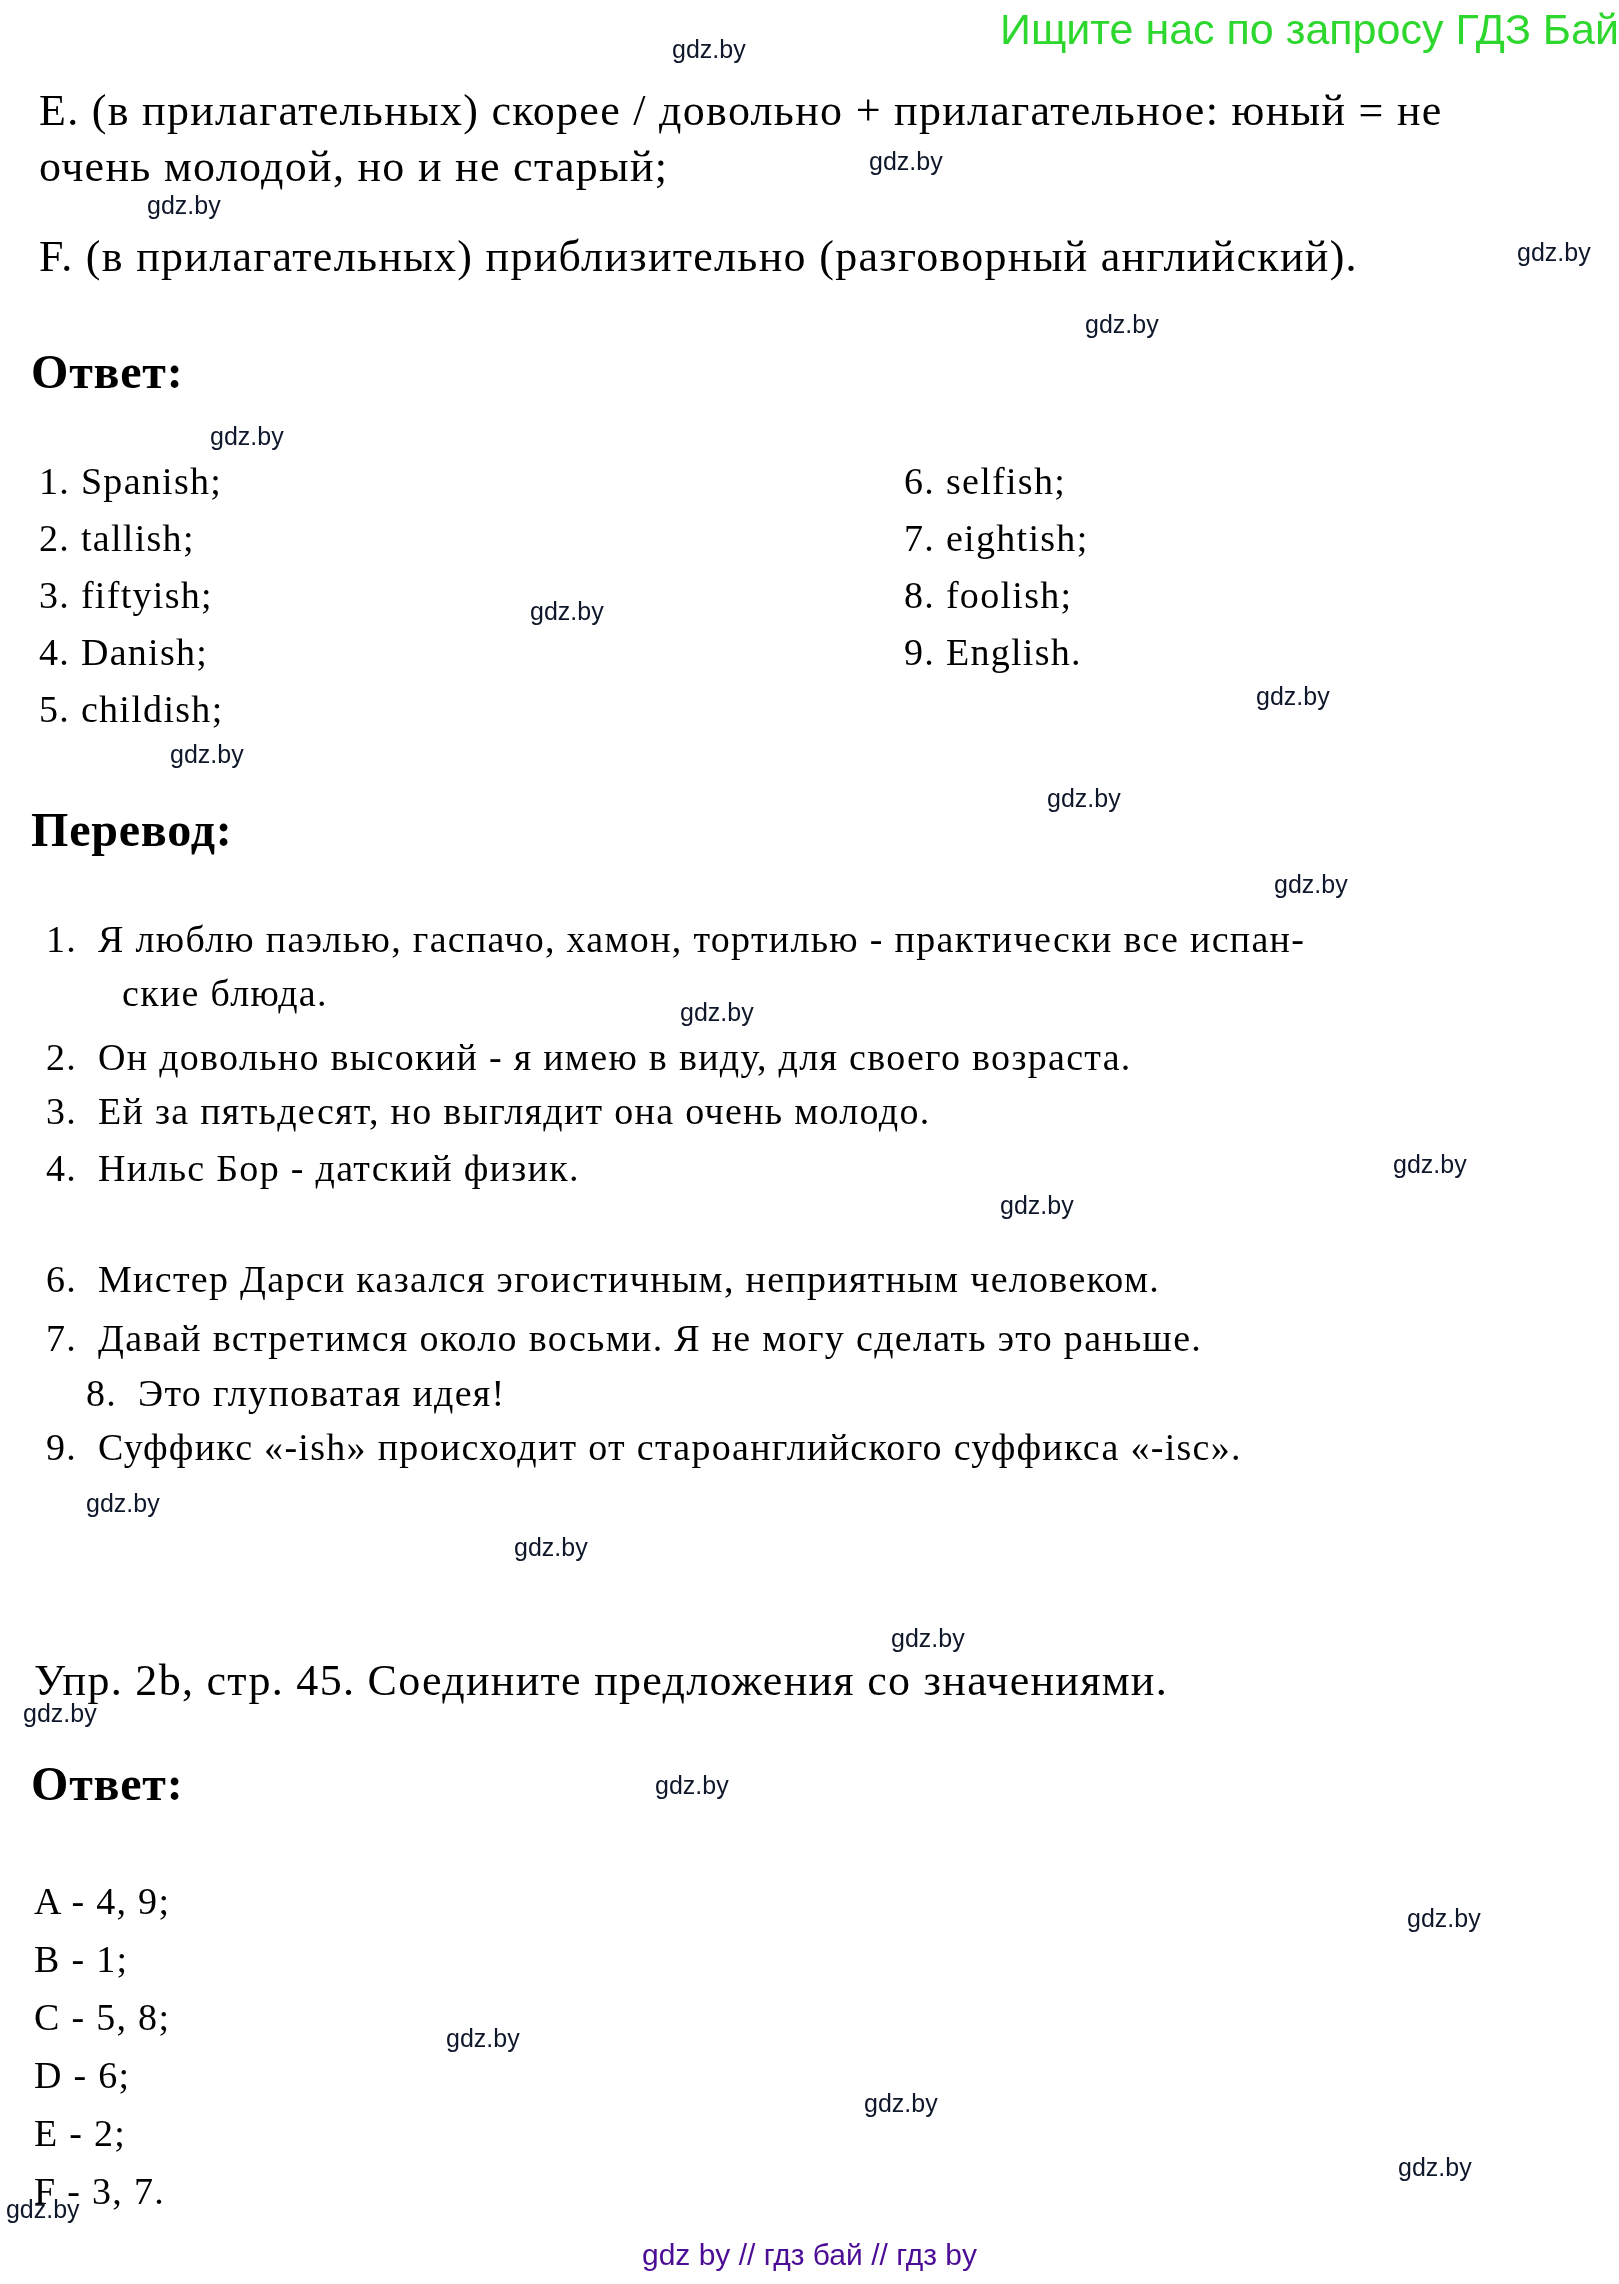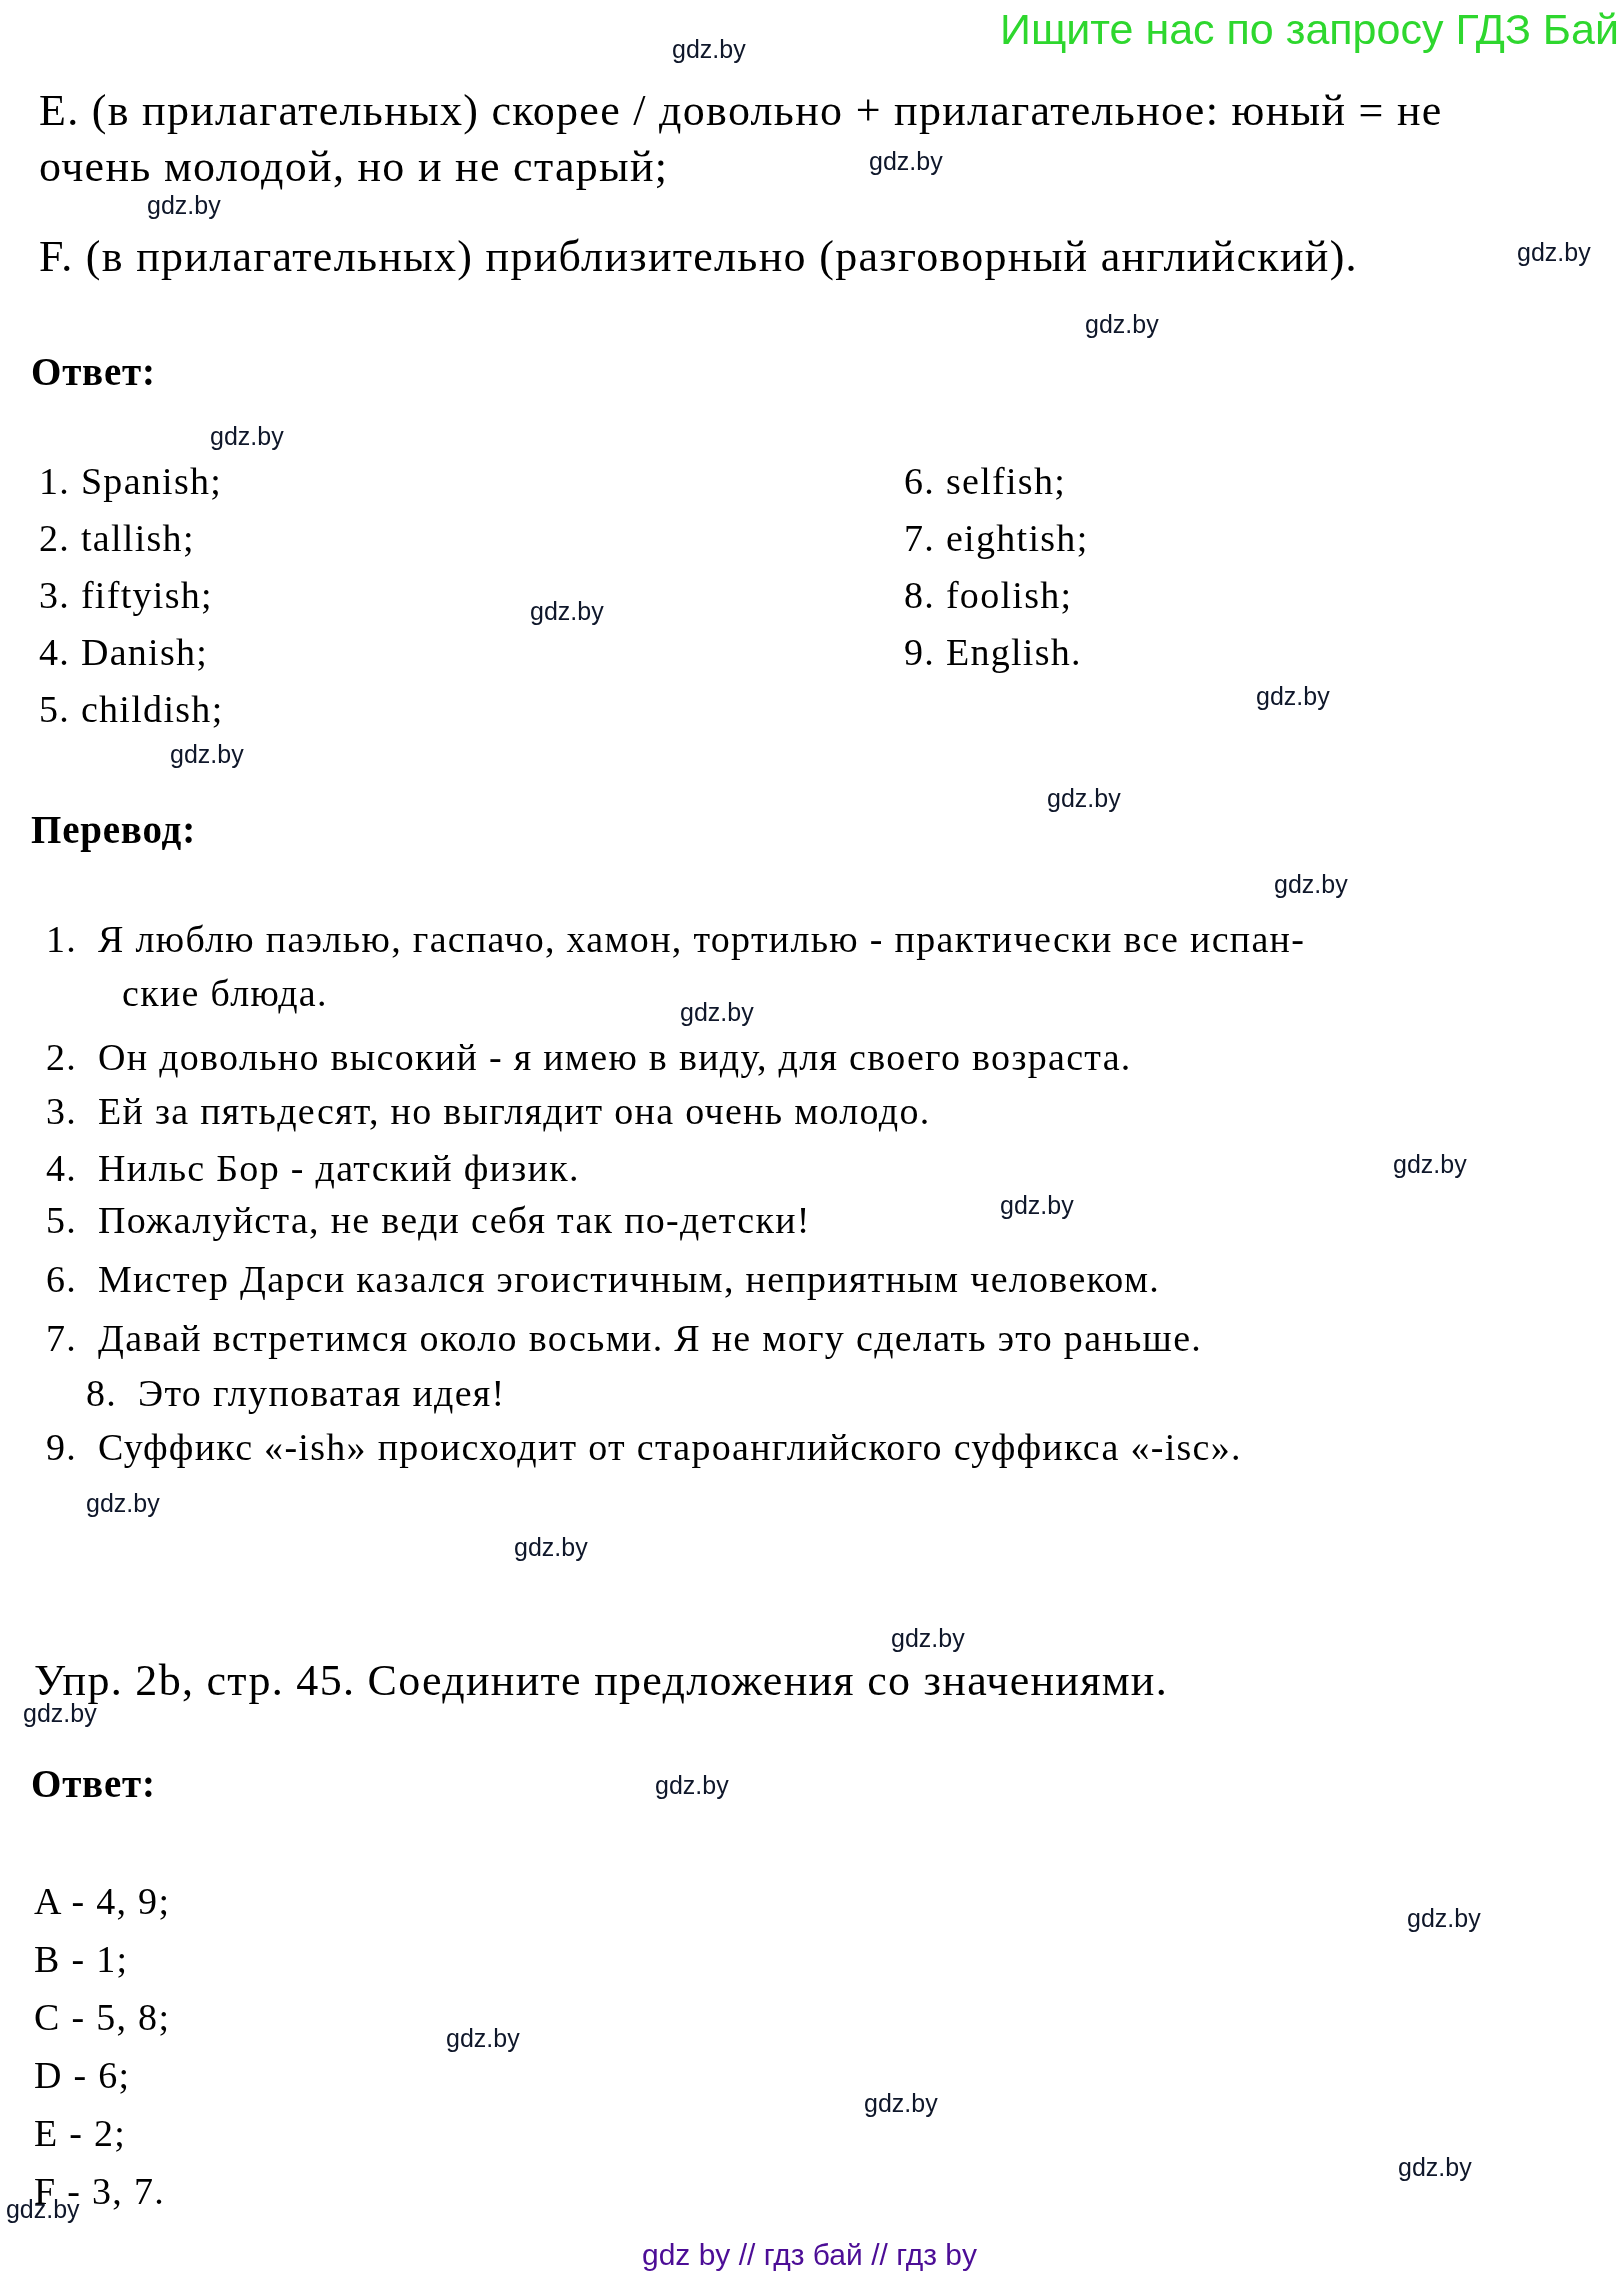--- a/index.html
+++ b/index.html
@@ -8,21 +8,21 @@
     width:1619px;
     height:2284px;
     background:#ffffff;
     color:#000;
     font-family:"Liberation Serif", serif;
     overflow:hidden;
   }
   .abs{position:absolute; white-space:nowrap;}
   .body-text{font-size:44px; letter-spacing:1.3px; line-height:56px;}
   .list-text{font-size:38px; letter-spacing:1.3px; line-height:57px;font-family:Liberation Serif, serif;}
-  .heading{font-size:39px; font-weight:bold; letter-spacing:0.8px; line-height:45px;}
+  .heading{font-size:48px; font-weight:bold; letter-spacing:0.8px; line-height:45px;}
   .trans-item{font-size:38px; letter-spacing:1.3px; line-height:54px;}
   .trans-item .num{display:inline-block; width:52px;}
   .trans-cont{margin-left:76px;}
   .banner-top{
     top:5px; left:0; width:100%; text-align:right;
     font-family:"Liberation Sans", sans-serif;
     font-size:43px; font-weight:500;
   }
   .banner-bottom{
     top:2238px; left:0; width:100%; text-align:center;
@@ -78,23 +78,20 @@
 
   <div class="abs trans-item" style="left:46px; top:1030px;">
     <span class="num">2.</span><span>Он довольно высокий - я имею в виду, для своего возраста.</span>
   </div>
   <div class="abs trans-item" style="left:46px; top:1084px;">
     <span class="num">3.</span><span>Ей за пятьдесят, но выглядит она очень молодо.</span>
   </div>
   <div class="abs trans-item" style="left:46px; top:1141px;">
     <span class="num">4.</span><span>Нильс Бор - датский физик.</span>
   </div>
-  <div class="abs trans-item" style="left:46px; top:1193px;">
-    <span class="num">5.</span><span>Пожалуйста, не веди себя так по-детски!</span>
-  </div>
   <div class="abs trans-item" style="left:46px; top:1252px;">
     <span class="num">6.</span><span>Мистер Дарси казался эгоистичным, неприятным человеком.</span>
   </div>
   <div class="abs trans-item" style="left:46px; top:1311px;">
     <span class="num">7.</span><span>Давай встретимся около восьми. Я не могу сделать это раньше.</span>
   </div>
   <div class="abs trans-item" style="left:46px; top:1366px;margin-left:40px;">
     <span class="num">8.</span><span>Это глуповатая идея!</span>
   </div>
   <div class="abs trans-item" style="left:46px; top:1420px;">

